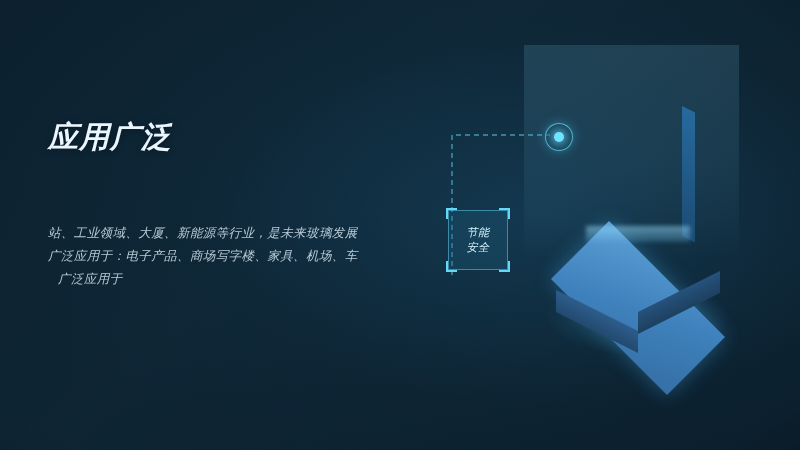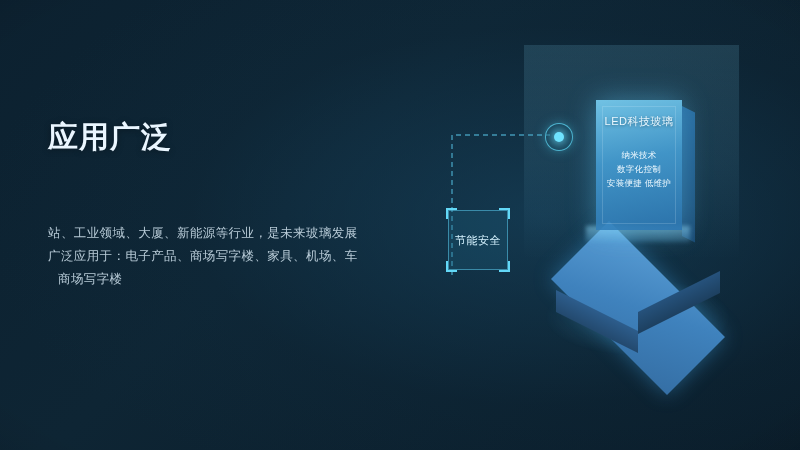--- a/index.html
+++ b/index.html
@@ -6,20 +6,21 @@
   body{
     width:800px;height:450px;overflow:hidden;
     background:#0e2230;
     font-family:"Liberation Sans","DejaVu Sans",sans-serif;
   }
   #slide{
     position:relative;width:800px;height:450px;overflow:hidden;
     background:
       radial-gradient(ellipse 780px 420px at 68% 48%, rgba(25,75,105,0.55) 0%, rgba(16,45,64,0.25) 45%, rgba(10,30,43,0) 72%),
       linear-gradient(135deg,#0c2130 0%,#0e2534 40%,#0a1c29 100%);
+    font-style: italic;
   }
   
   #slide:before{
     content:"";position:absolute;inset:0;
     background:radial-gradient(ellipse 900px 520px at 50% 50%, rgba(0,0,0,0) 55%, rgba(0,0,0,0.38) 100%);
     pointer-events:none;
   }
 
   
   .headline{
@@ -40,21 +41,21 @@
 
   
   .connector{position:absolute;left:440px;top:125px;width:135px;height:150px;}
 
   
   .badge{
     position:absolute;left:448px;top:210px;width:58px;height:58px;
     border:1px solid rgba(90,200,235,0.55);
     background:rgba(30,95,125,0.30);
     color:#d6f3ff;font-size:11px;line-height:15px;
-    display:flex;flex-direction:row;align-items:center;justify-content:center;
+    display:flex;flex-direction:column;align-items:center;justify-content:center;
     letter-spacing:0.5px;
   }
   .badge span{display:block;}
   .corner{position:absolute;width:9px;height:9px;border-color:#63d8f7;border-style:solid;border-width:0;}
   .c-tl{left:-3px;top:-3px;border-left-width:2px;border-top-width:2px;}
   .c-tr{right:-3px;top:-3px;border-right-width:2px;border-top-width:2px;}
   .c-bl{left:-3px;bottom:-3px;border-left-width:2px;border-bottom-width:2px;}
   .c-br{right:-3px;bottom:-3px;border-right-width:2px;border-bottom-width:2px;}
 
   
@@ -141,21 +142,21 @@
 
   <div class="lightbeam"></div>
 
   <div class="headline">
     <span>应用广泛</span>
   </div>
 
   <div class="subcopy">
     <p>站、工业领域、大厦、新能源等行业，是未来玻璃发展</p>
     <p>广泛应用于：电子产品、商场写字楼、家具、机场、车</p>
-    <p class="indent">商场写字楼</p>
+    <p class="indent">广泛应用于</p>
   </div>
 
   <svg class="connector" viewBox="0 0 135 150" xmlns="http://www.w3.org/2000/svg">
     <polyline points="12,150 12,10 110,10" fill="none" stroke="#4aa9c9" stroke-width="1.4" stroke-dasharray="5,4" opacity="0.85"></polyline>
   </svg>
 
   <div class="badge">
     <span class="corner c-tl"></span>
     <span class="corner c-tr"></span>
     <span class="corner c-bl"></span>
@@ -166,23 +167,15 @@
 
   <div class="node"></div>
 
   <div class="stage">
     <div class="platform-glow"></div>
     <div class="platform-top"></div>
     <div class="platform-side-l"></div>
     <div class="platform-side-r"></div>
     <div class="panel-edge"></div>
     <div class="panel-base"></div>
-    <div class="panel">
-      <div class="panel-title">LED科技玻璃</div>
-      <div class="panel-list">
-        <div>纳米技术</div>
-        <div>数字化控制</div>
-        <div>安装便捷 低维护</div>
-      </div>
-    </div>
   </div>
 
 </div>
 
 </body></html>

